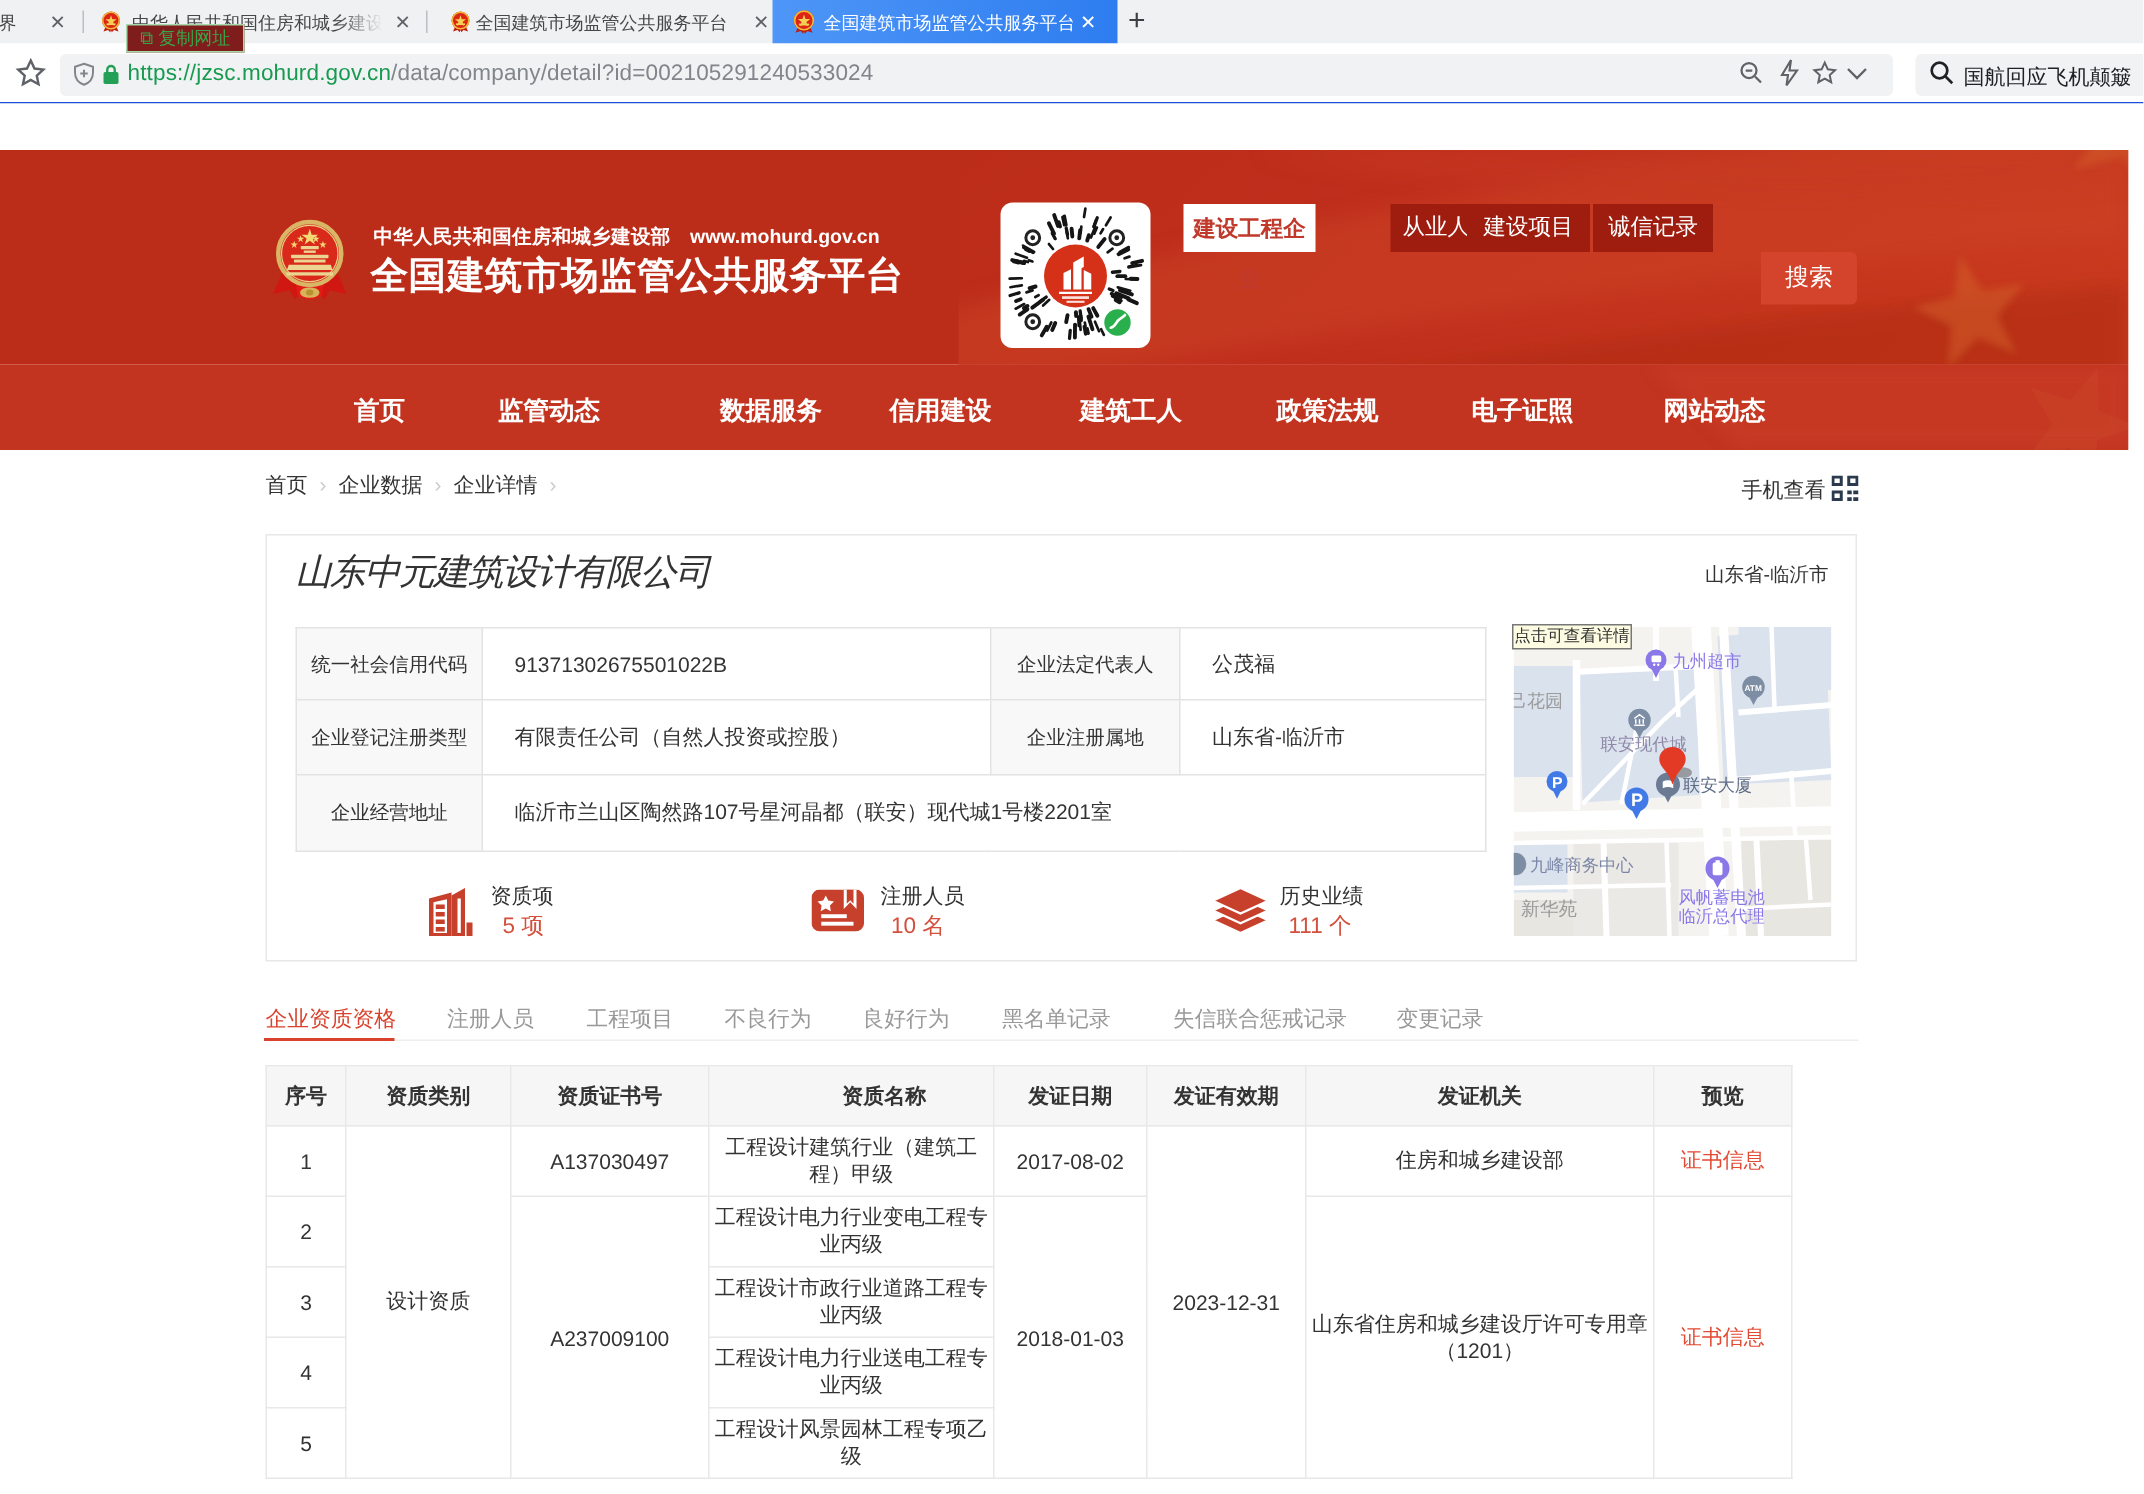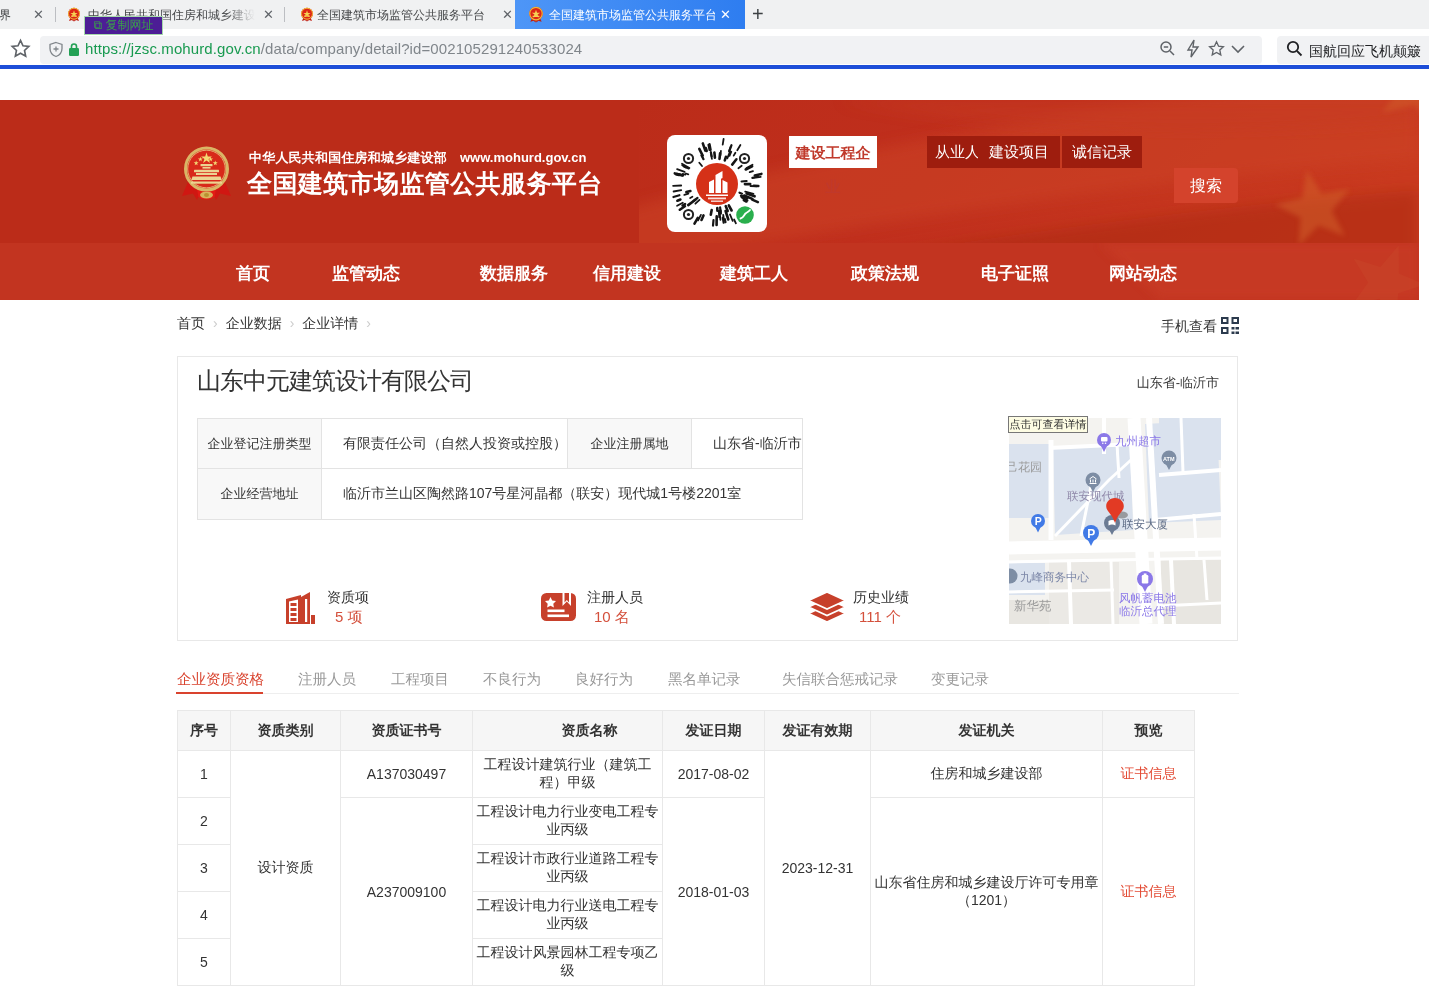--- a/index.html
+++ b/index.html
@@ -6,27 +6,27 @@
 html,body{width:1429px;height:996px;overflow:hidden;}
 body{font-family:"Liberation Sans",sans-serif;background:#fff;position:relative;}
 .abs{position:absolute;}
 
 #tabbar{position:absolute;left:0;top:0;width:1429px;height:29px;background:#f0f1f2;}
 .tabdiv{position:absolute;top:7px;width:1px;height:15px;background:#bcbec2;}
 .tabttl{position:absolute;top:7px;font-size:12px;color:#454749;white-space:nowrap;overflow:hidden;}
 .tabx{position:absolute;top:7px;font-size:13px;color:#5f6368;}
 #activetab{position:absolute;left:515px;top:0;width:230px;height:29px;background:linear-gradient(90deg,#4e96f7,#2e7df0);}
 #plusbtn{position:absolute;left:752px;top:3px;font-size:20px;color:#3c4043;font-weight:400;}
-#addrrow{position:absolute;left:0;top:29px;width:1429px;height:40px;background:#fff;border-bottom:4px solid #1d4ed8;}
+#addrrow{position:absolute;left:0;top:29px;width:1429px;height:40px;background:#fff;border-bottom:1px solid #1d4ed8;}
 #urlpill{position:absolute;left:40px;top:7px;width:1222px;height:28px;background:#f1f2f4;border-radius:4px;}
 #searchbox2{position:absolute;left:1277px;top:7px;width:152px;height:28px;background:#f1f2f4;border-radius:4px 0 0 4px;}
 #urltext{position:absolute;left:85px;top:11px;font-size:15px;letter-spacing:0.1px;white-space:nowrap;color:#80868b;}
 #urltext .g{color:#189a50;}
 .chromeicon{position:absolute;color:#5f6368;}
-#copytip{position:absolute;left:84px;top:16px;width:79px;height:19px;background:#4c1d95;border:1px solid #a5d8aa;z-index:50;font-size:12px;color:#3aa348;line-height:17px;text-align:center;}
+#copytip{position:absolute;left:84px;top:16px;width:79px;height:19px;background:#7f1d1d;border:1px solid #a5d8aa;z-index:50;font-size:12px;color:#3aa348;line-height:17px;text-align:center;}
 
 #page{position:absolute;left:0;top:69px;width:1419px;height:927px;background:#fff;}
 #scrollbar{position:absolute;left:1419px;top:69px;width:10px;height:927px;background:#fff;}
 #header{position:absolute;left:0;top:31px;width:1419px;height:143px;background:#bb2c19;overflow:hidden;}
 #nav{position:absolute;left:0;top:174px;width:1419px;height:57px;background:#c23420;overflow:hidden;}
 .navitem{position:absolute;top:19px;font-size:17px;font-weight:bold;color:#fff;transform:translateX(-50%);white-space:nowrap;}
 #hdrdeco{position:absolute;right:0;top:0;width:780px;height:199px;}
 #emblem{position:absolute;left:180px;top:44px;width:53px;height:62px;}
 #hline1{position:absolute;left:249px;top:49px;font-size:13px;font-weight:bold;color:#fff;letter-spacing:0.2px;}
 #hline1 span{margin-left:13px;letter-spacing:0;}
@@ -35,21 +35,21 @@
 .stab{position:absolute;top:36px;height:32px;background:#9e1d0e;color:#fff;font-size:15px;text-align:center;line-height:32px;}
 #stab0{position:absolute;left:789px;top:36px;width:88px;height:32px;background:#fff;color:#c0392b;font-size:15px;font-weight:bold;text-align:center;line-height:34px;z-index:2;}
 #sinput{position:absolute;left:789px;top:68px;width:385px;height:35px;background:#fff;border-radius:0 0 0 4px;font-size:15px;color:#c6c6c6;line-height:35px;padding-left:12px;}
 #sbtn{position:absolute;left:1174px;top:68px;width:64px;height:35px;background:#d4432c;border-radius:0 4px 4px 0;color:#fff;font-size:16px;text-align:center;line-height:35px;}
 
 #crumbs{position:absolute;left:177px;top:246px;font-size:14px;color:#333;}
 #crumbs .sep{color:#ccc;margin:0 8px;}
 #mobileview{position:absolute;left:1161px;top:249px;font-size:14px;color:#333;}
 
 #card{position:absolute;left:177px;top:287px;width:1061px;height:285px;border:1px solid #e8e8e8;background:#fff;}
-#cname{position:absolute;left:19px;top:8px;font-size:24px;color:#333;letter-spacing:-1px;}
+#cname{position:absolute;left:19px;top:8px;font-size:24px;color:#333;letter-spacing:-1px;font-style:italic;}
 #cloc{position:absolute;right:18px;top:17px;font-size:13px;color:#333;}
 table.info{position:absolute;left:19px;top:61px;border-collapse:collapse;table-layout:fixed;}
 table.info td{border:1px solid #e3e3e3;font-size:13px;color:#333;}
 table.info td.lbl{background:#f8f8f8;text-align:center;width:124px;}
 table.info td.val{font-size:14px;padding-left:21px;}
 .stat{position:absolute;top:232px;}
 .staticon{position:absolute;}
 .statname{position:absolute;font-size:14px;color:#333;white-space:nowrap;}
 .statnum{position:absolute;font-size:15px;color:#d4503c;white-space:nowrap;}
 #map{position:absolute;left:831px;top:61px;width:212px;height:206px;overflow:hidden;}
@@ -333,20 +333,26 @@
   <div id="crumbs">首页<span class="sep">›</span>企业数据<span class="sep">›</span>企业详情<span class="sep">›</span></div>
   <div id="mobileview">手机查看</div>
 <svg class="abs" style="left:1221px;top:248px" width="18" height="17" viewBox="0 0 18 17" fill="#2b3a4d">
       <path d="M0 0h7.5v7H0zM2 2v3h3.5V2zM10.5 0H18v7h-7.5zM12.5 2v3H16V2zM0 10h7.5v7H0zM2 12v3h3.5v-3zM10.5 10h3v2.5h-3zM14.5 12.5H18V10h-3.5zM10.5 14.5h3V17h-3zM14.5 14.5H18V17h-3.5z"></path>
     </svg>
   <div id="card">
     <div id="cname">山东中元建筑设计有限公司</div>
     <div id="cloc">山东省-临沂市</div>
     <table class="info">
       <tbody>
+          <tr style="height:48px;">
+            <td class="lbl" style="width:124px;">统一社会信用代码</td>
+            <td class="val" style="width:339px;">91371302675501022B</td>
+            <td class="lbl" style="width:126px;">企业法定代表人</td>
+            <td class="val" style="width:204px;">公茂福</td>
+          </tr>
       <tr style="height:50px;">
             <td class="lbl">企业登记注册类型</td>
             <td class="val">有限责任公司（自然人投资或控股）</td>
             <td class="lbl">企业注册属地</td>
             <td class="val">山东省-临沂市</td>
           </tr>
       <tr style="height:51px;">
             <td class="lbl">企业经营地址</td>
             <td class="val" colspan="3">临沂市兰山区陶然路107号星河晶都（联安）现代城1号楼2201室</td>
           </tr>

